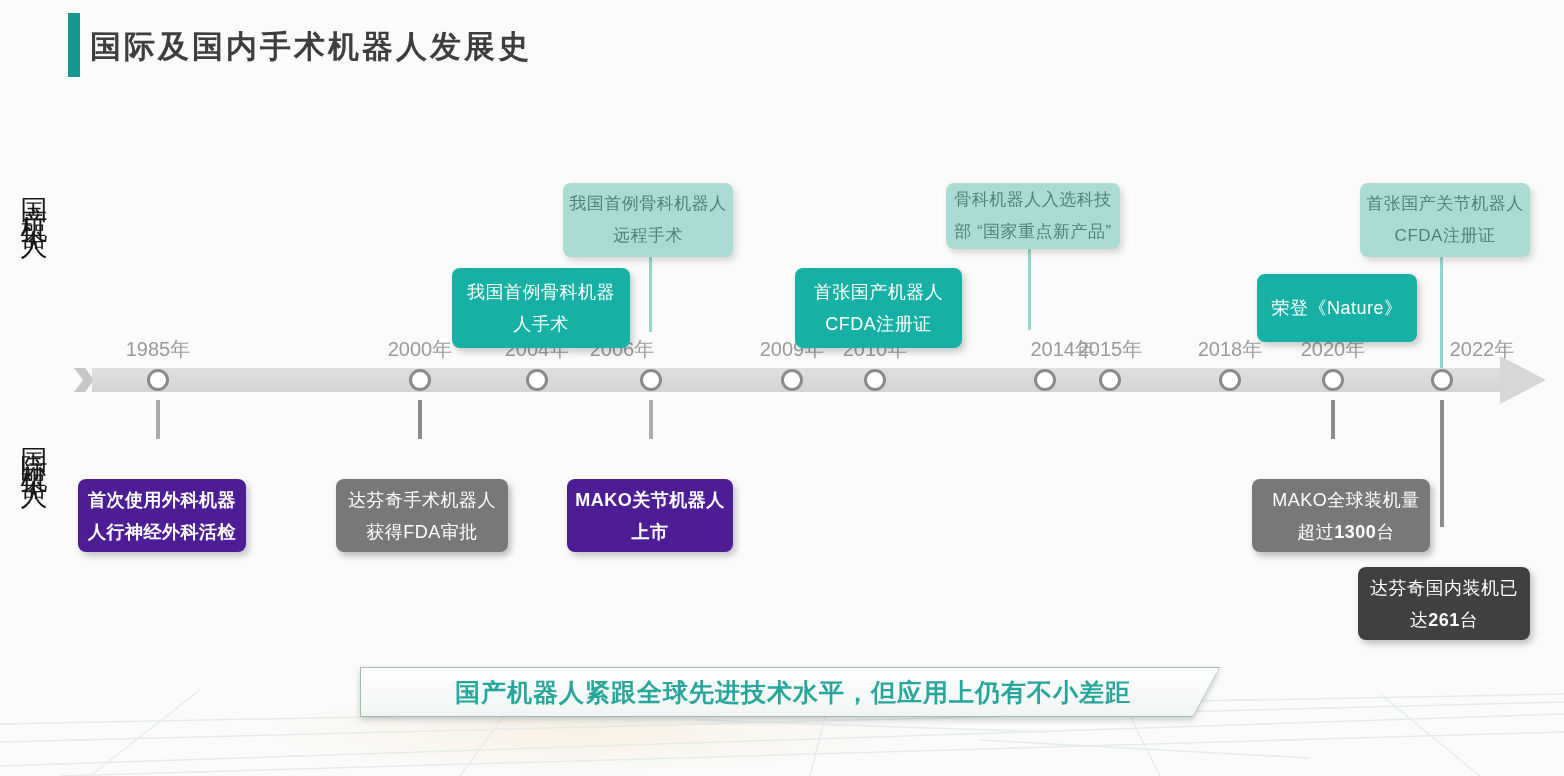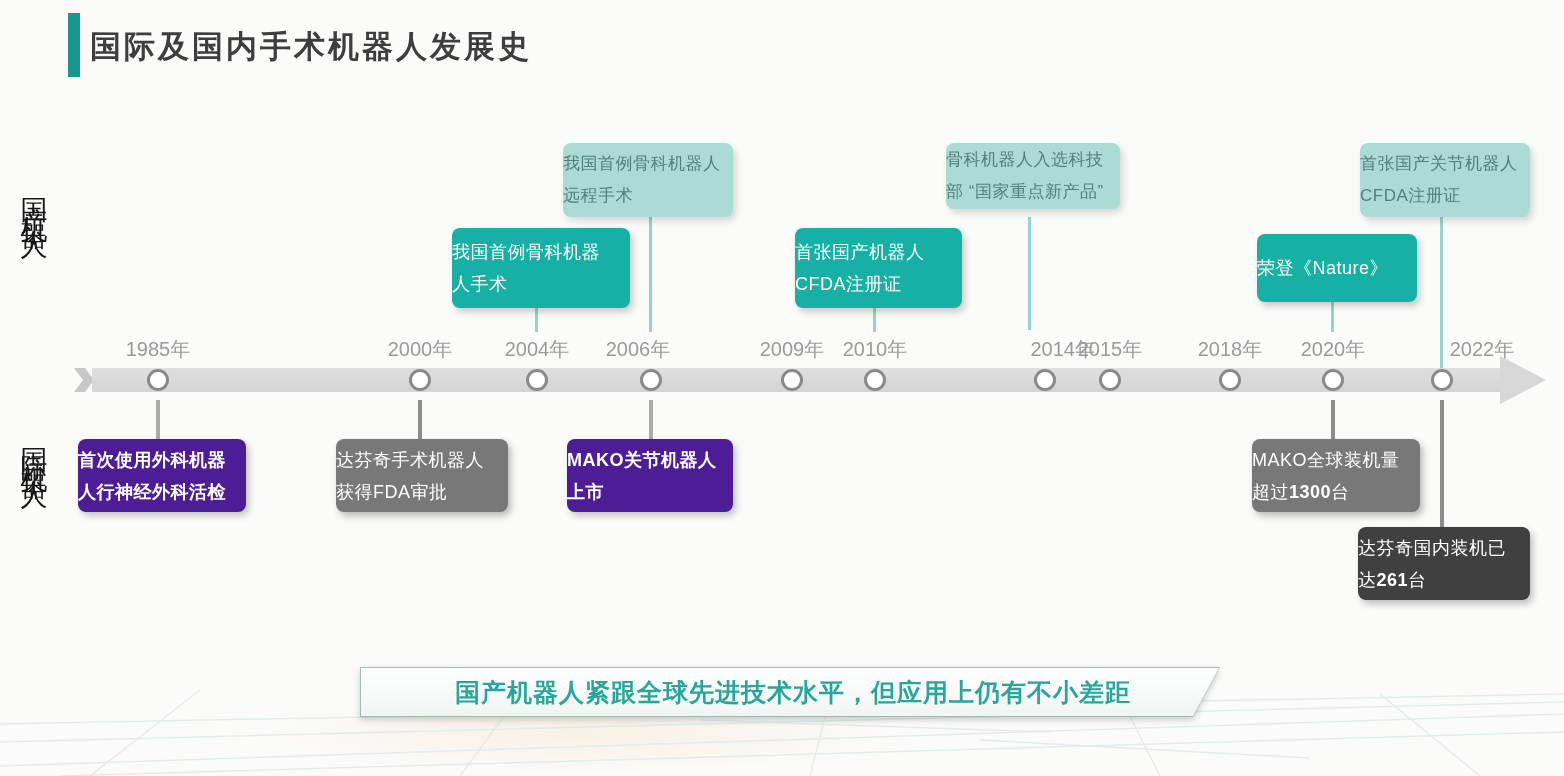--- a/index.html
+++ b/index.html
@@ -45,22 +45,22 @@
     background:#fff; border:3px solid #8a8a8a; border-radius:50%; z-index:3;
   }
   .tl-year {
     position:absolute; top:336px; width:100px; text-align:center;
     font-size:20px; color:#9a9a9a; z-index:3; white-space:nowrap;
   }
 
   
   .event {
     position:absolute; border-radius:8px; z-index:4;
-    display:flex; flex-direction:column; justify-content:center; align-items:flex-start;
-    text-align:center; font-size:18px; letter-spacing:0.5px;
+    display:flex; flex-direction:column; justify-content:center; align-items:center;
+    text-align:center; font-size:18px; letter-spacing:0.5px;margin-top:40px;
   }
   .event .ln { line-height:32px; white-space:nowrap; }
   .event .ln b { font-weight:bold; }
   .ev-teal       { background:#16b1a4; color:#ffffff; box-shadow:3px 4px 7px rgba(0,0,0,.20); }
   .ev-mint       { background:#aadbd5; color:#51807b; box-shadow:3px 4px 7px rgba(0,0,0,.15); font-size:17px; }
   .ev-gray-light { background:#4c1d95; color:#ffffff; box-shadow:3px 4px 7px rgba(0,0,0,.22);font-weight:bold; }
   .ev-gray-dark  { background:#787878; color:#ffffff; box-shadow:3px 4px 7px rgba(0,0,0,.26); }
   .ev-gray-mid   { background:#404040; color:#ffffff; box-shadow:3px 4px 7px rgba(0,0,0,.24); }
 
   
@@ -133,21 +133,21 @@
       </div>
     </div>
   </div>
 
 <div class="tl-year" style="left: 108px;">1985年</div>
     <div class="tl-dot" style="left: 147px;"></div>
     <div class="tl-year" style="left: 370px;">2000年</div>
     <div class="tl-dot" style="left: 409px;"></div>
     <div class="tl-year" style="left: 487px;">2004年</div>
     <div class="tl-dot" style="left: 526px;"></div>
-    <div class="tl-year" style="left: 588px;">2006年</div>
+    <div class="tl-year" style="left: 572px;">2006年</div>
     <div class="tl-dot" style="left: 640px;"></div>
     <div class="tl-year" style="left: 742px;">2009年</div>
     <div class="tl-dot" style="left: 781px;"></div>
     <div class="tl-year" style="left: 825px;">2010年</div>
     <div class="tl-dot" style="left: 864px;"></div>
     <div class="tl-year" style="left: 995px; text-align: right;">2014年</div>
     <div class="tl-dot" style="left: 1034px;"></div>
     <div class="tl-year" style="left: 1060px;">2015年</div>
     <div class="tl-dot" style="left: 1099px;"></div>
     <div class="tl-year" style="left: 1180px;">2018年</div>
@@ -194,21 +194,21 @@
     <div class="event ev-gray-dark" style="left: 336px; top: 439px; width: 172px; height: 73px;">
       <div class="ln">达芬奇手术机器人</div>
       <div class="ln">获得FDA审批</div>
     </div>
     <div class="conn conn-gray-soft" style="left: 649px; top: 400px; height: 39px;"></div>
     <div class="event ev-gray-light" style="left: 567px; top: 439px; width: 166px; height: 73px;">
       <div class="ln">MAKO关节机器人</div>
       <div class="ln">上市</div>
     </div>
     <div class="conn conn-gray-hard" style="left: 1331px; top: 400px; height: 39px;"></div>
-    <div class="event ev-gray-dark" style="left: 1252px; top: 439px; width: 168px; height: 73px;">
+    <div class="event ev-gray-dark" style="left: 1252px; top: 439px; width: 168px; height: 73px; padding-left: 10px;">
       <div class="ln">MAKO全球装机量</div>
       <div class="ln">超过<b>1300</b>台</div>
     </div>
     <div class="conn conn-gray-hard" style="left: 1440px; top: 400px; height: 127px;"></div>
     <div class="event ev-gray-mid" style="left: 1358px; top: 527px; width: 172px; height: 73px;">
       <div class="ln">达芬奇国内装机已</div>
       <div class="ln">达<b>261</b>台</div>
     </div>
   </div>
 

